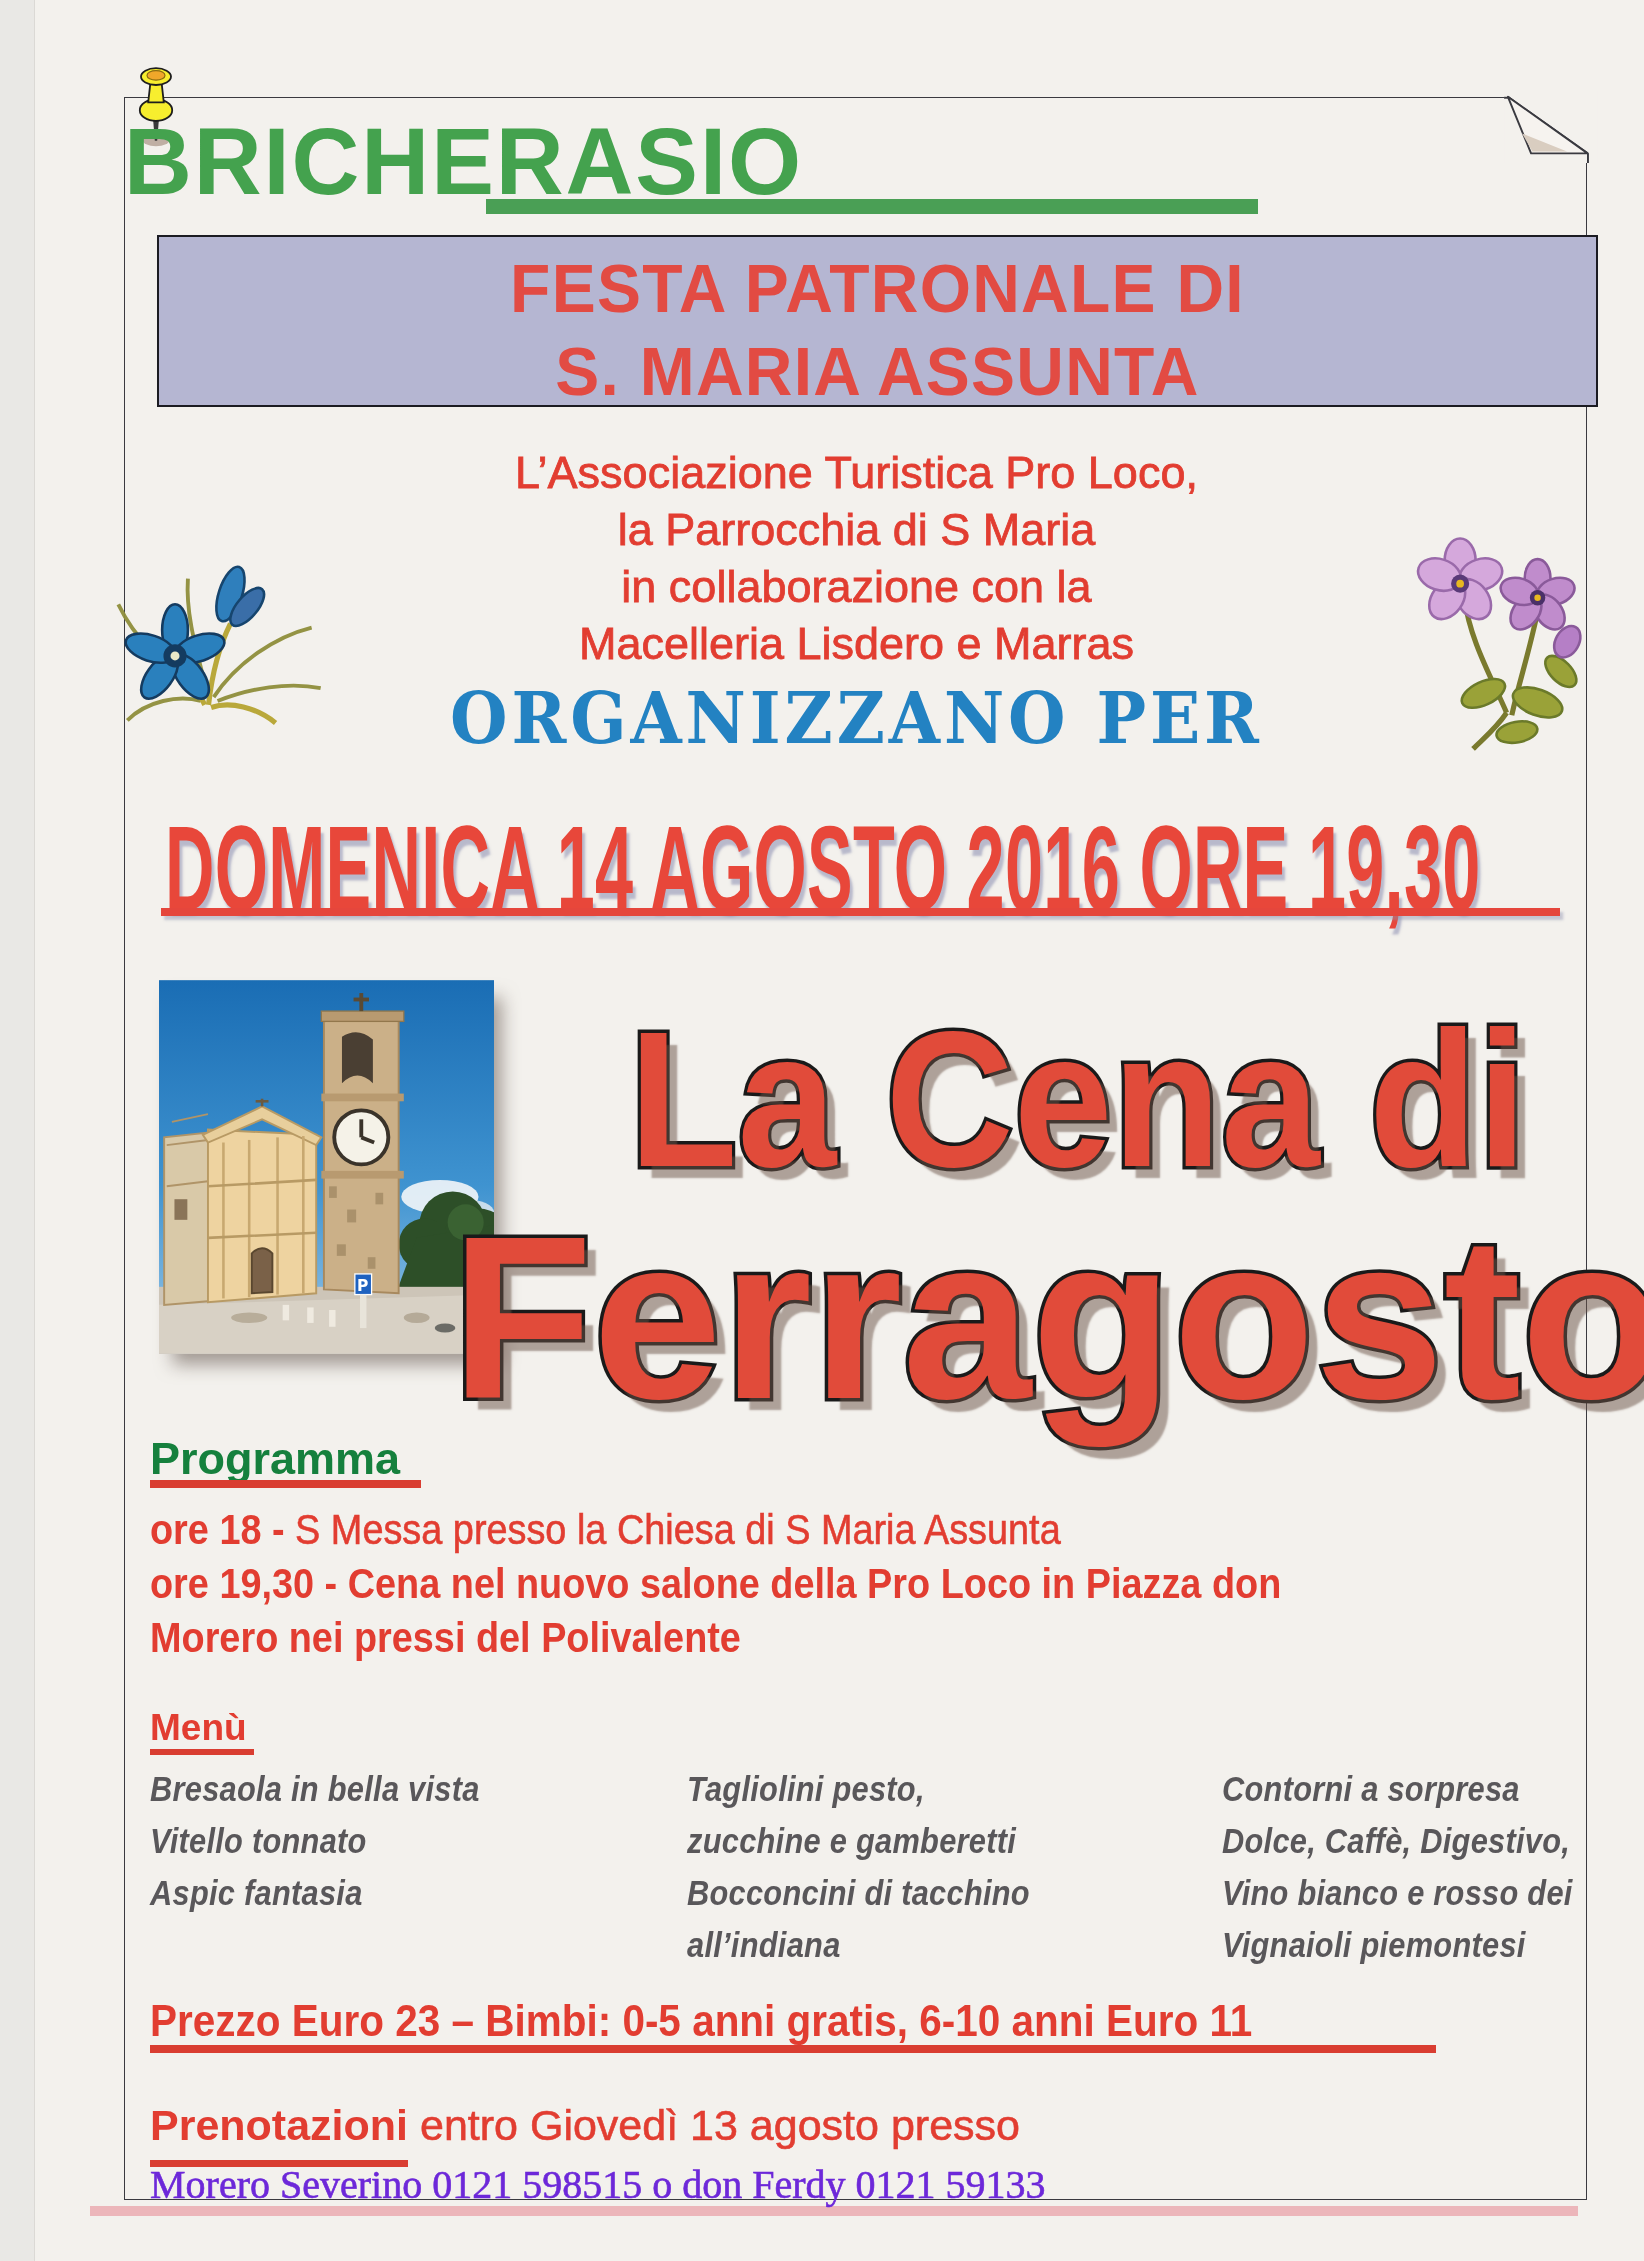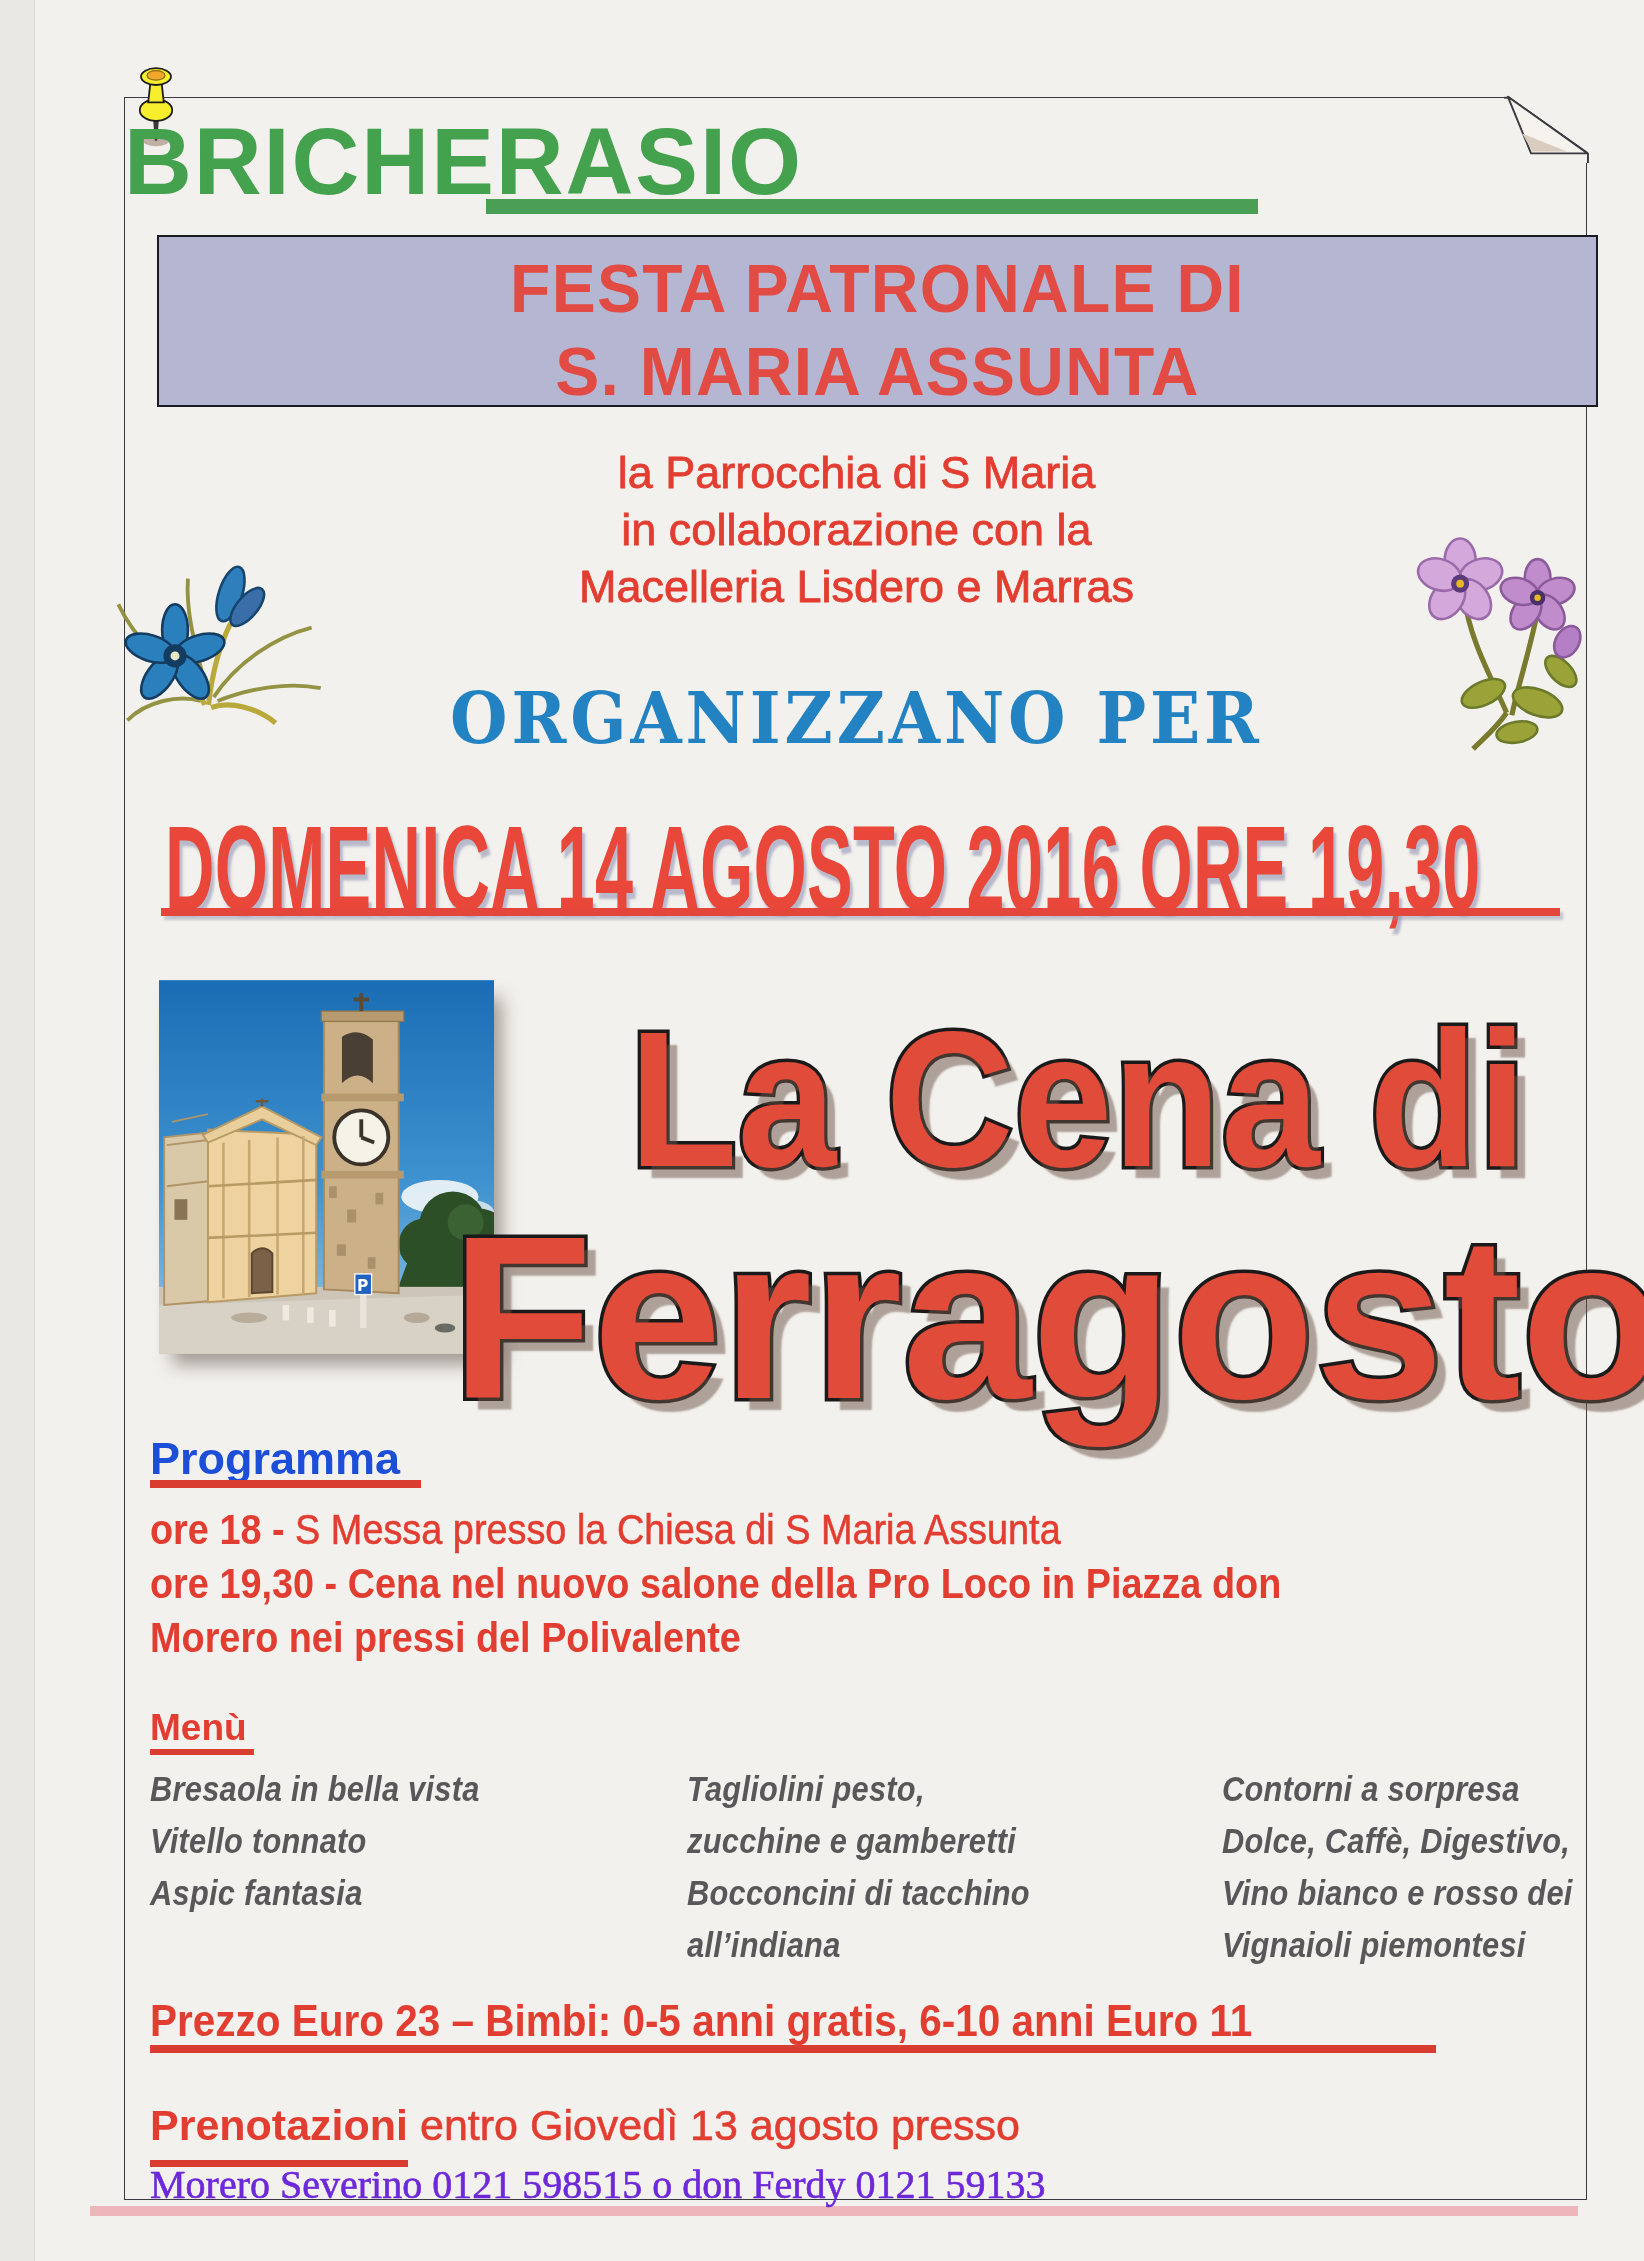--- a/index.html
+++ b/index.html
@@ -45,21 +45,21 @@
 
   
   .cena{font-weight:bold;color:#e14b3a;-webkit-text-stroke:7px #1a1a1a;paint-order:stroke fill;
         text-shadow:11.6px 11.6px 1.9px rgba(105,82,70,.5);white-space:nowrap;}
   .cena1{left:629px;top:988px;font-size:193px;transform:scaleX(.92);transform-origin:left top;}
   .cena2{left:451px;top:1184px;font-size:232px;}
 
   
   .photo{left:159px;top:980px;width:335px;height:374px;overflow:hidden;
          box-shadow:10.3px 14px 17px -2.6px rgba(115,103,95,.65);}
-  .heading-red{font-size:45px;font-weight:bold;color:#1d4ed8;}
+  .heading-red{font-size:45px;font-weight:bold;color:#15803d;}
   .programma{left:150px;top:1433px;}
   .programma-underline{left:150px;top:1480px;width:271px;height:7.7px;background:#d93d31;}
   .program-lines{left:150px;top:1502px;font-size:43px;line-height:54px;color:#e23d31;
                  transform:scaleX(.88);}
   .program-lines .b{font-weight:bold;}
   .program-lines .r{font-weight:normal;-webkit-text-stroke:0.6px currentColor;}
 
   
   .menu-heading{left:150px;top:1707px;font-size:37px;font-weight:bold;color:#e23d31;}
   .menu-underline{left:150px;top:1749px;width:104px;height:6.4px;background:#d93d31;}
@@ -106,20 +106,21 @@
 
   <div class="abs title">BRICHERASIO</div>
   <div class="abs title-underline"></div>
 
   <div class="abs banner">
     <div class="banner-line banner-l1">FESTA PATRONALE DI</div>
     <div class="banner-line banner-l2">S. MARIA ASSUNTA</div>
   </div>
 
   <div class="abs intro semibold">
+    <div>L’Associazione Turistica Pro Loco,</div>
     <div>la Parrocchia di S Maria</div>
     <div>in collaborazione con la</div>
     <div>Macelleria Lisdero e Marras</div>
   </div>
 
   <div class="abs organizzano">ORGANIZZANO PER</div>
 
   <svg class="abs" style="left:108px;top:527px;width:232px;height:232px;" viewBox="0 0 180 180">
     <g stroke="#8f8f3c" stroke-width="3" fill="none" opacity="0.95">
       <path d="M75,130 C50,110 25,95 8,60"></path>

